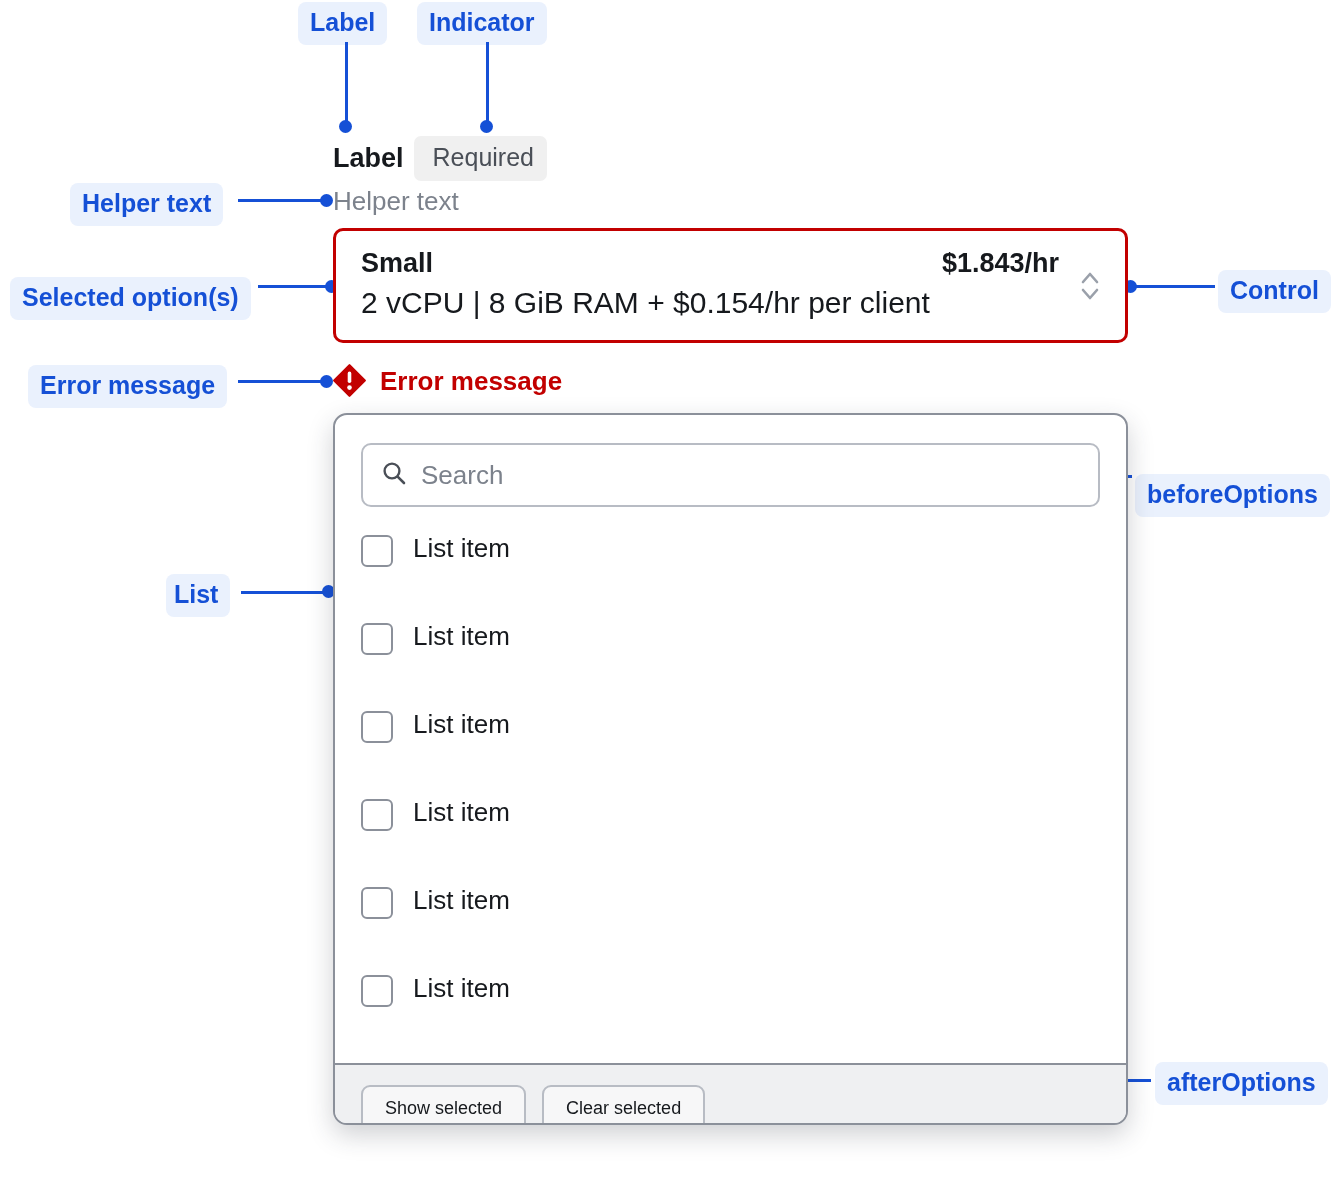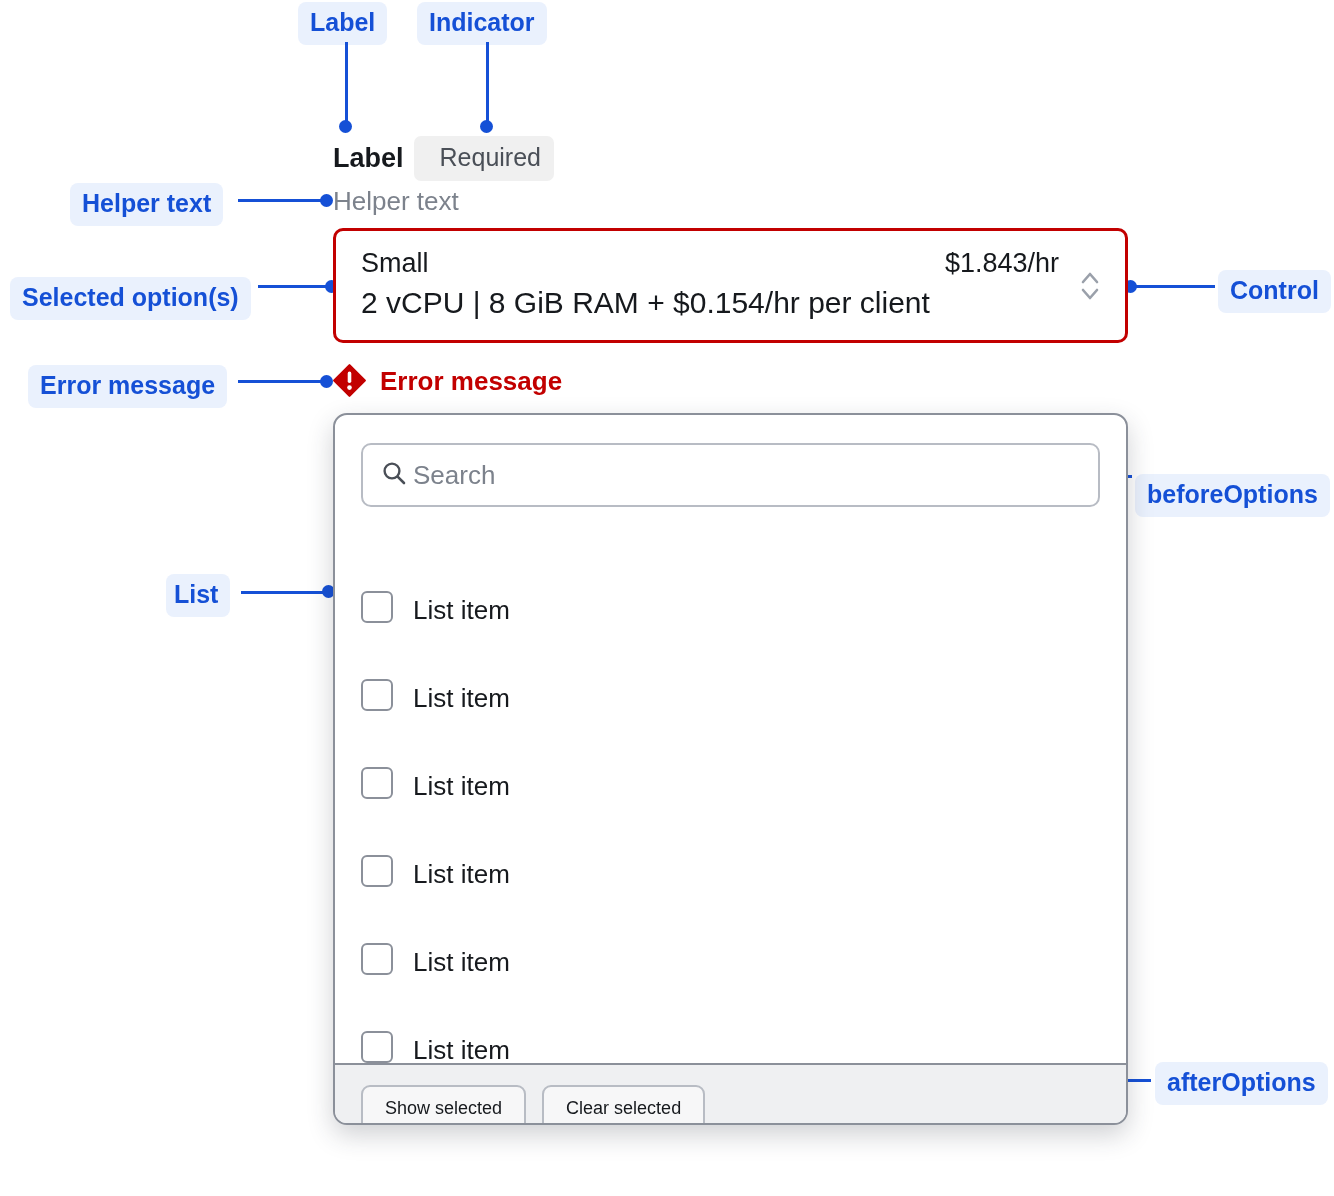--- a/index.html
+++ b/index.html
@@ -55,21 +55,21 @@
     font-size: 27px;
     font-weight: 700;
     color: #16191d;
     line-height: 1;
   }
   .required-badge {
     background: #f0f0f0;
     color: #4a4f57;
     font-size: 25px;
     line-height: 1;
-    padding: 9px 13px 11px 26px;
+    padding: 9px 13px 11px 19px;
     border-radius: 7px;
   }
 
   .helper-text {
     position: absolute;
     left: 333px;
     top: 188px;
     font-size: 26px;
     color: #7c828c;
     line-height: 1;
@@ -88,21 +88,21 @@
     display: flex;
     align-items: center;
     padding: 0 22px 0 25px;
   }
   .control-body { flex: 1 1 auto; min-width: 0; }
   .control-line1 {
     display: flex;
     justify-content: space-between;
     align-items: flex-end;
     font-size: 27px;
-    font-weight: 400;
+    font-weight: 700;
     color: #16191d;
     line-height: 1.18;
   }
   .control-line2 {
     font-size: 30px;
     color: #16191d;
     line-height: 1.35;
     margin-top: 3px;
   }
   .stepper-icon {
@@ -146,21 +146,21 @@
     display: flex;
     flex-direction: column;
     overflow: hidden;
   }
   .panel-before {
     padding: 28px 26px 10px 26px;
   }
   .search-box {
     display: flex;
     align-items: center;
-    gap: 6px;
+    gap: 14px;
     height: 64px;
     border: 2px solid #b8bcc4;
     border-radius: 10px;
     padding: 0 18px;
     background: #ffffff;
   }
   .search-input {
     border: none;
     outline: none;
     flex: 1;
@@ -170,21 +170,21 @@
     background: transparent;
   }
   .search-input::placeholder { color: #7c828c; }
 
   .panel-list {
     flex: 1 1 auto;
     padding: 18px 26px 0 26px;
   }
   .list-item {
     display: flex;
-    align-items: flex-end;
+    align-items: flex-start;
     gap: 20px;
     height: 88px;
   }
   .checkbox {
     width: 32px;
     height: 32px;
     border: 2px solid #8b909a;
     border-radius: 6px;
     background: #ffffff;
     flex: 0 0 auto;

